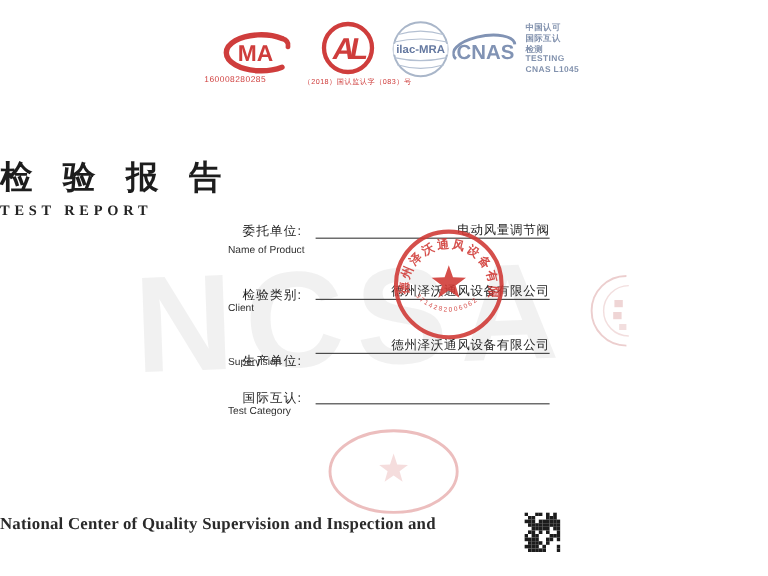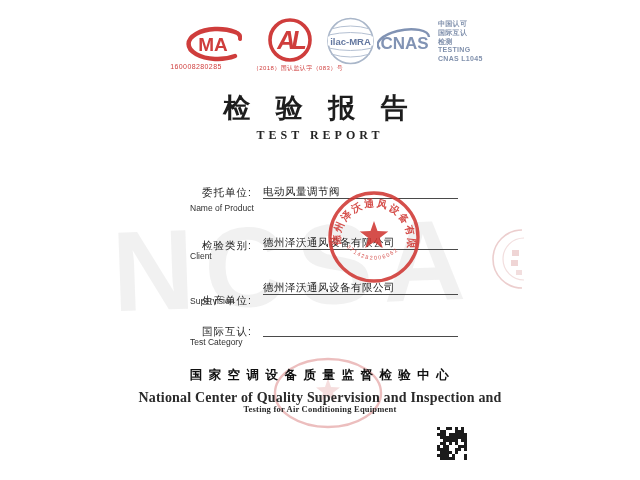--- a/index.html
+++ b/index.html
@@ -14,32 +14,32 @@
     left:112px; top:200px; font-size:114px; font-weight:900;
     letter-spacing:10px; color:rgba(120,120,120,0.10);
     transform:rotate(-2deg); z-index:1; user-select:none;
   }
   
   .cert{z-index:4;}
   .cert-caption{font-size:7px; color:#cf3d3c; letter-spacing:.4px; text-align:center; z-index:4;}
   #cnas-text{left:438px; top:20px; font-size:7px; font-weight:bold;
     color:#8191ad; line-height:8.8px; letter-spacing:.3px; z-index:4;}
   
-  .center-line{left:0; width:640px; text-align:center; z-index:3;}
+  .center-line{left:0; width:640px; text-align:left; z-index:3;margin-top:40px;}
   #title-zh{top:90px; font-size:27px; font-weight:700; letter-spacing:9px; color:#1d1d1d;}
   #title-en{top:128px; font-family:"Liberation Serif","DejaVu Serif",serif;
     font-size:12px; font-weight:600; letter-spacing:4px; color:#242424;}
   #report-no{top:151px; font-family:"Liberation Serif","DejaVu Serif",serif;
     font-size:8px; letter-spacing:1.2px; color:#383838;}
   
   .field-label-zh{left:202px; font-size:10.5px; letter-spacing:1px; color:#252525; z-index:3;}
   .field-label-en{left:190px; font-family:Liberation Sans, sans-serif;
     font-size:8.5px; color:#303030; z-index:3;}
   .field-line{left:263px; width:195px; height:0; border-bottom:1px solid #4a4a4a; z-index:2;}
-  .field-value{left:263px; width:195px; text-align:left; font-size:10.5px;
+  .field-value{left:263px; width:195px; text-align:right; font-size:10.5px;
     letter-spacing:.5px; color:#242424; z-index:3;}
   
   #footer-zh{top:367px; font-size:12.5px; font-weight:700; letter-spacing:1.5px; color:#101010;}
   #footer-en1{top:390px; font-family:"Liberation Serif","DejaVu Serif",serif;
     font-size:14px; font-weight:600; letter-spacing:.2px; color:#2a2a2a;}
   #footer-en2{top:404px; font-family:"Liberation Serif","DejaVu Serif",serif;
     font-size:8.5px; font-weight:600; letter-spacing:.2px; color:#2a2a2a;}
   
   #company-seal{left:326px; top:189px; z-index:5; opacity:.88;}
   #footer-stamp{left:272px; top:356px; z-index:2;}
@@ -104,23 +104,21 @@
 
   <div class="abs field-label-zh" style="top:294px;">生产单位:</div>
   <div class="abs field-label-en" style="top:296px;">Supervision</div>
   <div class="abs field-value" style="top:281px;">德州泽沃通风设备有限公司</div>
   <div class="abs field-line" style="top:294px;"></div>
 
   <div class="abs field-label-zh" style="top:325px;">国际互认:</div>
   <div class="abs field-label-en" style="top:337px;">Test Category</div>
   <div class="abs field-line" style="top:336px;"></div>
 
-  <div id="footer-zh" class="abs center-line">国 家 空 调 设 备 质 量 监 督 检 验 中 心</div>
   <div id="footer-en1" class="abs center-line">National Center of Quality Supervision and Inspection and</div>
-  <div id="footer-en2" class="abs center-line">Testing for Air Conditioning Equipment</div>
 
   <svg id="company-seal" class="abs" width="96" height="96" viewBox="0 0 96 96">
     <defs>
       <path id="seal-arc-top" d="M 15 60 A 34 34 0 1 1 81 60" fill="none"></path>
       <path id="seal-arc-bottom" d="M 17 53 A 36 36 0 0 0 79 53" fill="none"></path>
     </defs>
     <circle cx="48" cy="48" r="44" fill="none" stroke="#d03733" stroke-width="3.4"></circle>
     <polygon points="48,32 51.5,42.1 62.3,42.4 53.7,48.9 56.8,59.1 48,53 39.2,59.1 42.3,48.9 33.7,42.4 44.5,42.1" fill="#d03733"></polygon>
     <text font-size="10" font-weight="bold" fill="#d03733" font-family="Liberation Sans, sans-serif" letter-spacing="2">
       <textPath href="#seal-arc-top" startOffset="4">德州泽沃通风设备有限公司</textPath>

